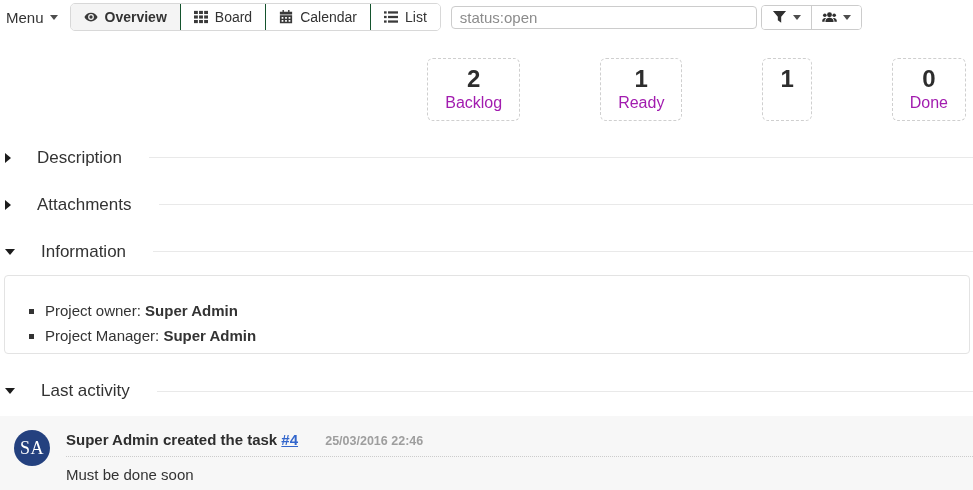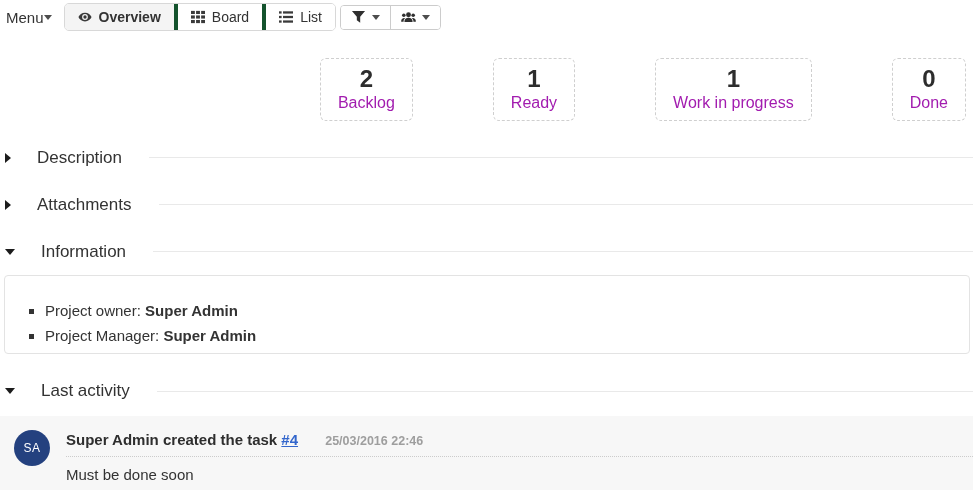--- a/index.html
+++ b/index.html
@@ -12,21 +12,21 @@
 
   
   .toolbar {
     display: flex;
     align-items: center;
     padding: 3px 6px;
   }
   .menu-btn {
     display: inline-flex;
     align-items: center;
-    gap: 0;
+    gap: 6px;
     font-size: 15px;
     color: #333;
     cursor: pointer;
     margin-right: 12px;
     background: none;
     border: none;
     font-family: inherit;
   }
   .caret {
     width: 0; height: 0;
@@ -45,21 +45,21 @@
   .view-tab {
     display: inline-flex;
     align-items: center;
     gap: 7px;
     padding: 5px 13px;
     font-size: 14px;
     color: #333;
     cursor: pointer;
     border: none;
     background: #fff;
-    border-left: 4px solid #14532d;
+    border-left: 1px solid #14532d;
     font-family: inherit;
   }
   .view-tab:first-child { border-left: none; }
   .view-tab.active { background: #f4f4f4; font-weight: bold; }
   .view-tab svg { width: 14px; height: 14px; fill: #3a3a3a; }
 
   .search-input {
     margin-left: 10px;
     width: 306px;
     height: 23px;
@@ -156,26 +156,27 @@
     padding: 14px 0 16px 14px;
     display: flex;
     align-items: flex-start;
     gap: 16px;
     min-height: 64px;
   }
   .avatar {
     width: 36px; height: 36px;
     border-radius: 50%;
     color: #fff;
-    font-size: 12px;
+    font-size: 18px;
     display: flex;
     align-items: center;
     justify-content: center;
     flex: none;
     letter-spacing: 0.5px;
+    font-family: Liberation Serif, serif;
   }
   .activity-content { flex: 1; padding-top: 1px; }
   .activity-title {
     font-size: 15px;
     font-weight: bold;
     color: #2e2e2e;
     border-bottom: 1px dotted #ccc;
     padding-bottom: 8px;
   }
   .task-link { color: #3366cc; text-decoration: underline; font-weight: bold; }
@@ -213,31 +214,40 @@
           <rect x="5.8" y="6.2" width="4.4" height="3.6"></rect>
           <rect x="11.6" y="6.2" width="4.4" height="3.6"></rect>
           <rect x="0" y="11.4" width="4.4" height="3.6"></rect>
           <rect x="5.8" y="11.4" width="4.4" height="3.6"></rect>
           <rect x="11.6" y="11.4" width="4.4" height="3.6"></rect>
         </svg>
       <span>Board</span>
     </button>
     <button class="view-tab">
       <svg viewBox="0 0 16 16">
+          <path d="M4 0h1.6v3H4zM10.4 0H12v3h-1.6z"></path>
+          <path d="M1 2h14v3H1z"></path>
+          <path d="M1 6v9h14V6H1zm4 7.5H3v-2h2v2zm0-3.5H3V8h2v2zm4 3.5H7v-2h2v2zm0-3.5H7V8h2v2zm4 3.5h-2v-2h2v2zm0-3.5h-2V8h2v2z"></path>
+        </svg>
+      <span>Calendar</span>
+    </button>
+    <button class="view-tab">
+      <svg viewBox="0 0 16 16">
           <rect x="0" y="1.5" width="3" height="2.6"></rect>
           <rect x="4.6" y="1.5" width="11.4" height="2.6"></rect>
           <rect x="0" y="6.7" width="3" height="2.6"></rect>
           <rect x="4.6" y="6.7" width="11.4" height="2.6"></rect>
           <rect x="0" y="11.9" width="3" height="2.6"></rect>
           <rect x="4.6" y="11.9" width="11.4" height="2.6"></rect>
         </svg>
       <span>List</span>
     </button>
   </div>
 
+  <input class="search-input" type="text" value="status:open" style="">
 
   <div class="filter-group">
     <button class="filter-btn">
       <svg viewBox="0 0 16 16">
           <path d="M1 1h14L9.8 7.2v6.3L6.2 11V7.2z"></path>
         </svg>
       <span class="caret"></span>
     </button>
     <button class="filter-btn">
       <svg viewBox="0 0 16 16">
@@ -257,21 +267,20 @@
   <div class="stat-box">
     <div class="stat-count">2</div>
     <div class="stat-label">Backlog</div>
   </div>
   <div class="stat-box">
     <div class="stat-count">1</div>
     <div class="stat-label">Ready</div>
   </div>
   <div class="stat-box">
     <div class="stat-count">1</div>
-    <div class="stat-label">Work in progress</div>
   </div>
   <div class="stat-box">
     <div class="stat-count">0</div>
     <div class="stat-label">Done</div>
   </div>
 </div>
 
 <div class="section-header">
   <span class="arrow-right"></span>
   <span class="section-title">Description</span>

